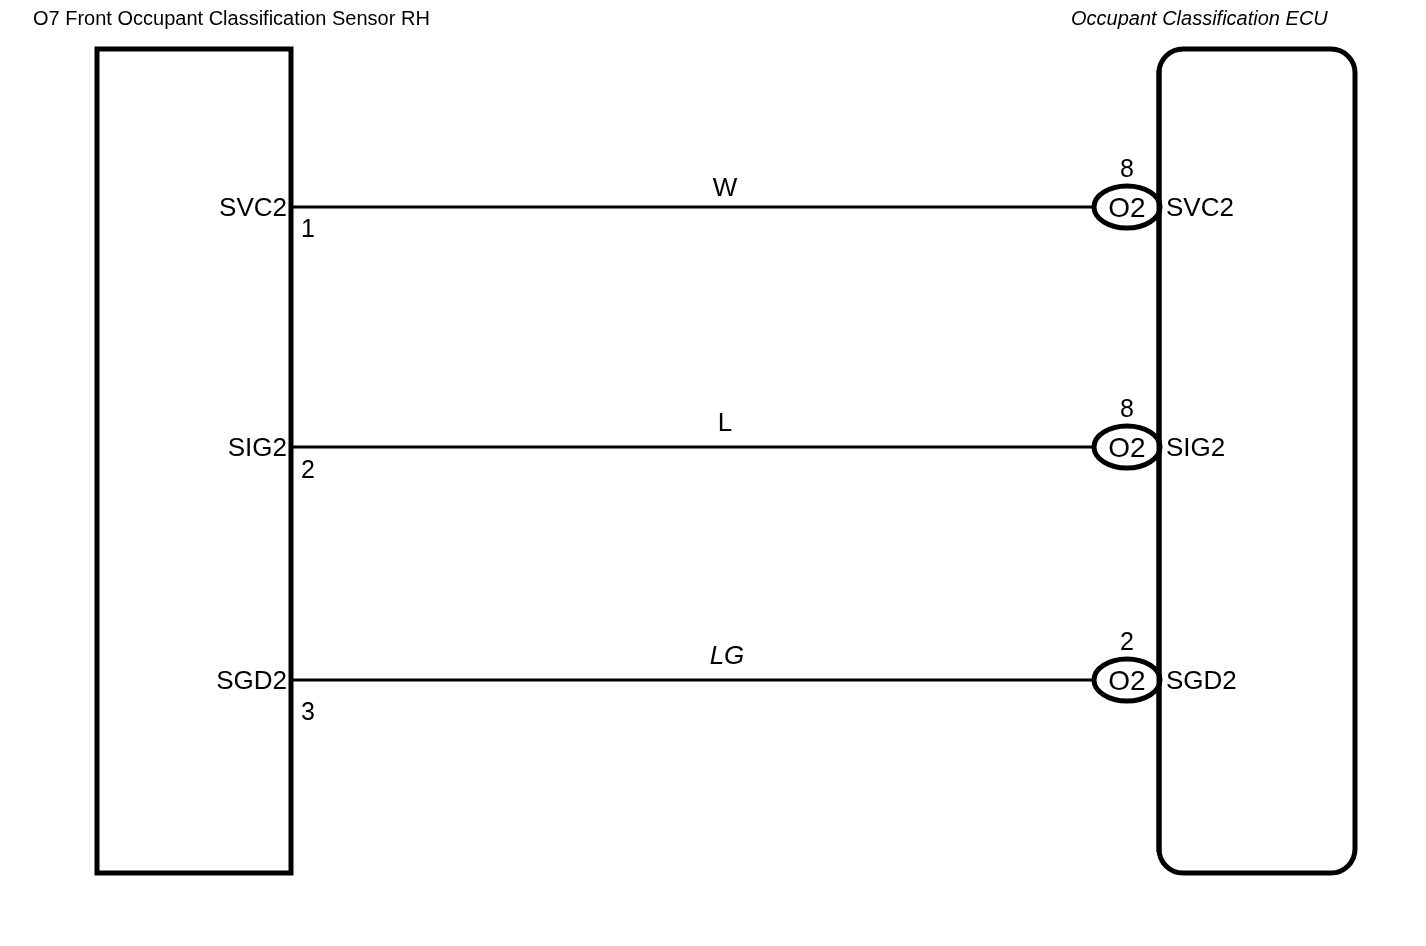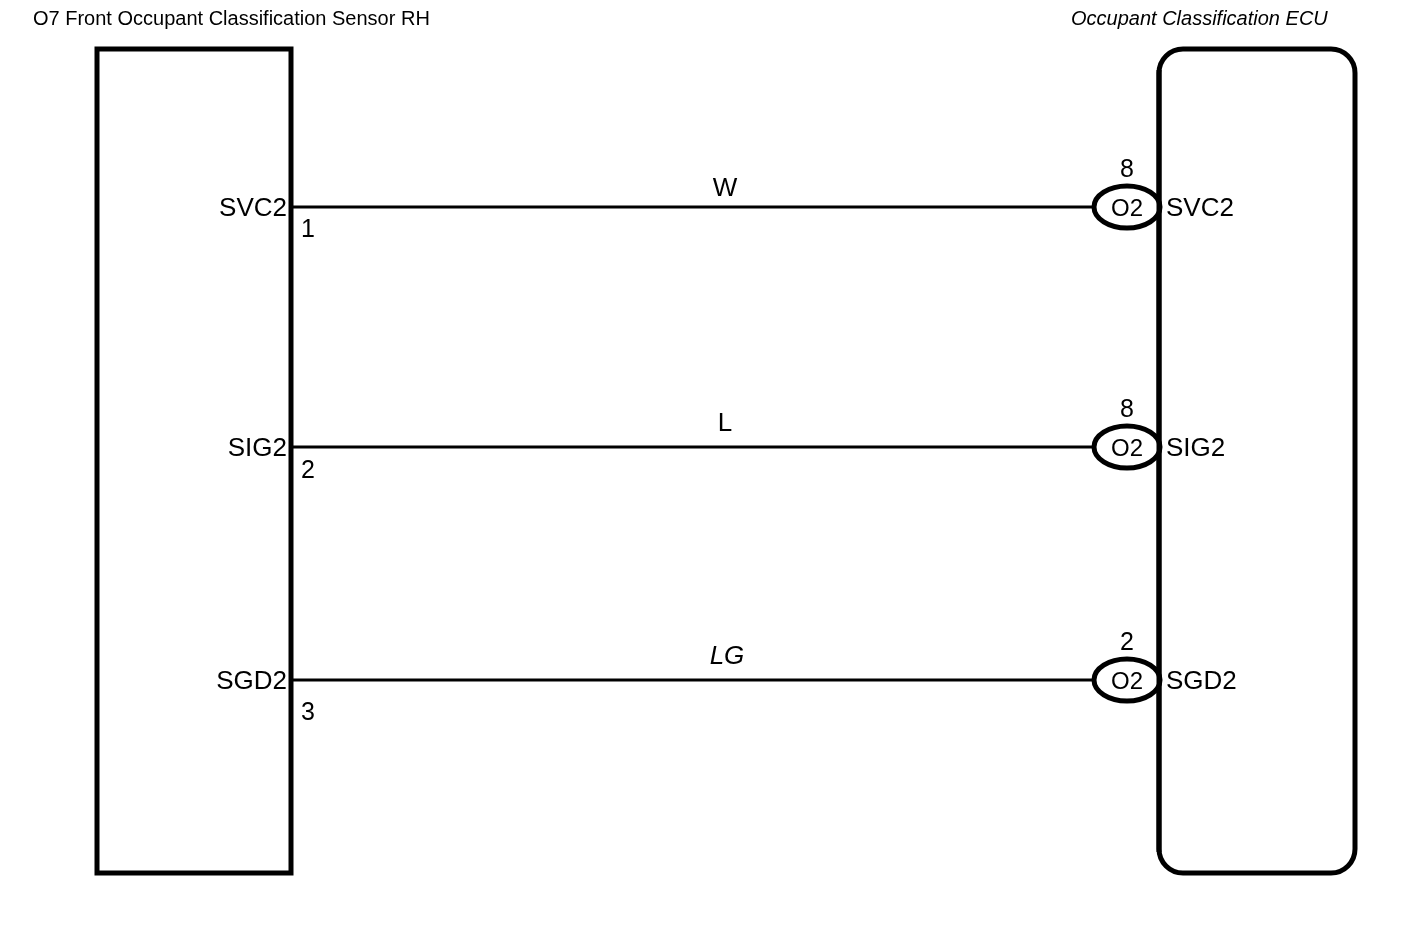--- a/index.html
+++ b/index.html
@@ -38,21 +38,21 @@
     font-size: 26px;
     line-height: 26px;
     white-space: nowrap;
     color: #000;
   }
   .lbl-left-term  { text-align: right; transform: translate(-100%, -50%); }
   .lbl-pin-left   { transform: translate(0, -50%); font-size: 25px; }
   .lbl-wire       { transform: translate(-50%, -100%); }
   .lbl-pin-right  { transform: translate(-50%, -100%); font-size: 25px; }
   .lbl-right-term { transform: translate(0, -50%); }
-  .lbl-oval-text  { transform: translate(-50%, -50%); font-size: 24px; }
+  .lbl-oval-text  { transform: translate(-50%, -50%); font-size: 28px; }
 </style>
 </head>
 <body>
 
 <div id="canvas">
 
   <svg id="diagram-svg" viewBox="0 0 1426 946" xmlns="http://www.w3.org/2000/svg">
 
     <rect x="97" y="49" width="194" height="824" fill="#ffffff" stroke="#000000" stroke-width="5"></rect>
 

